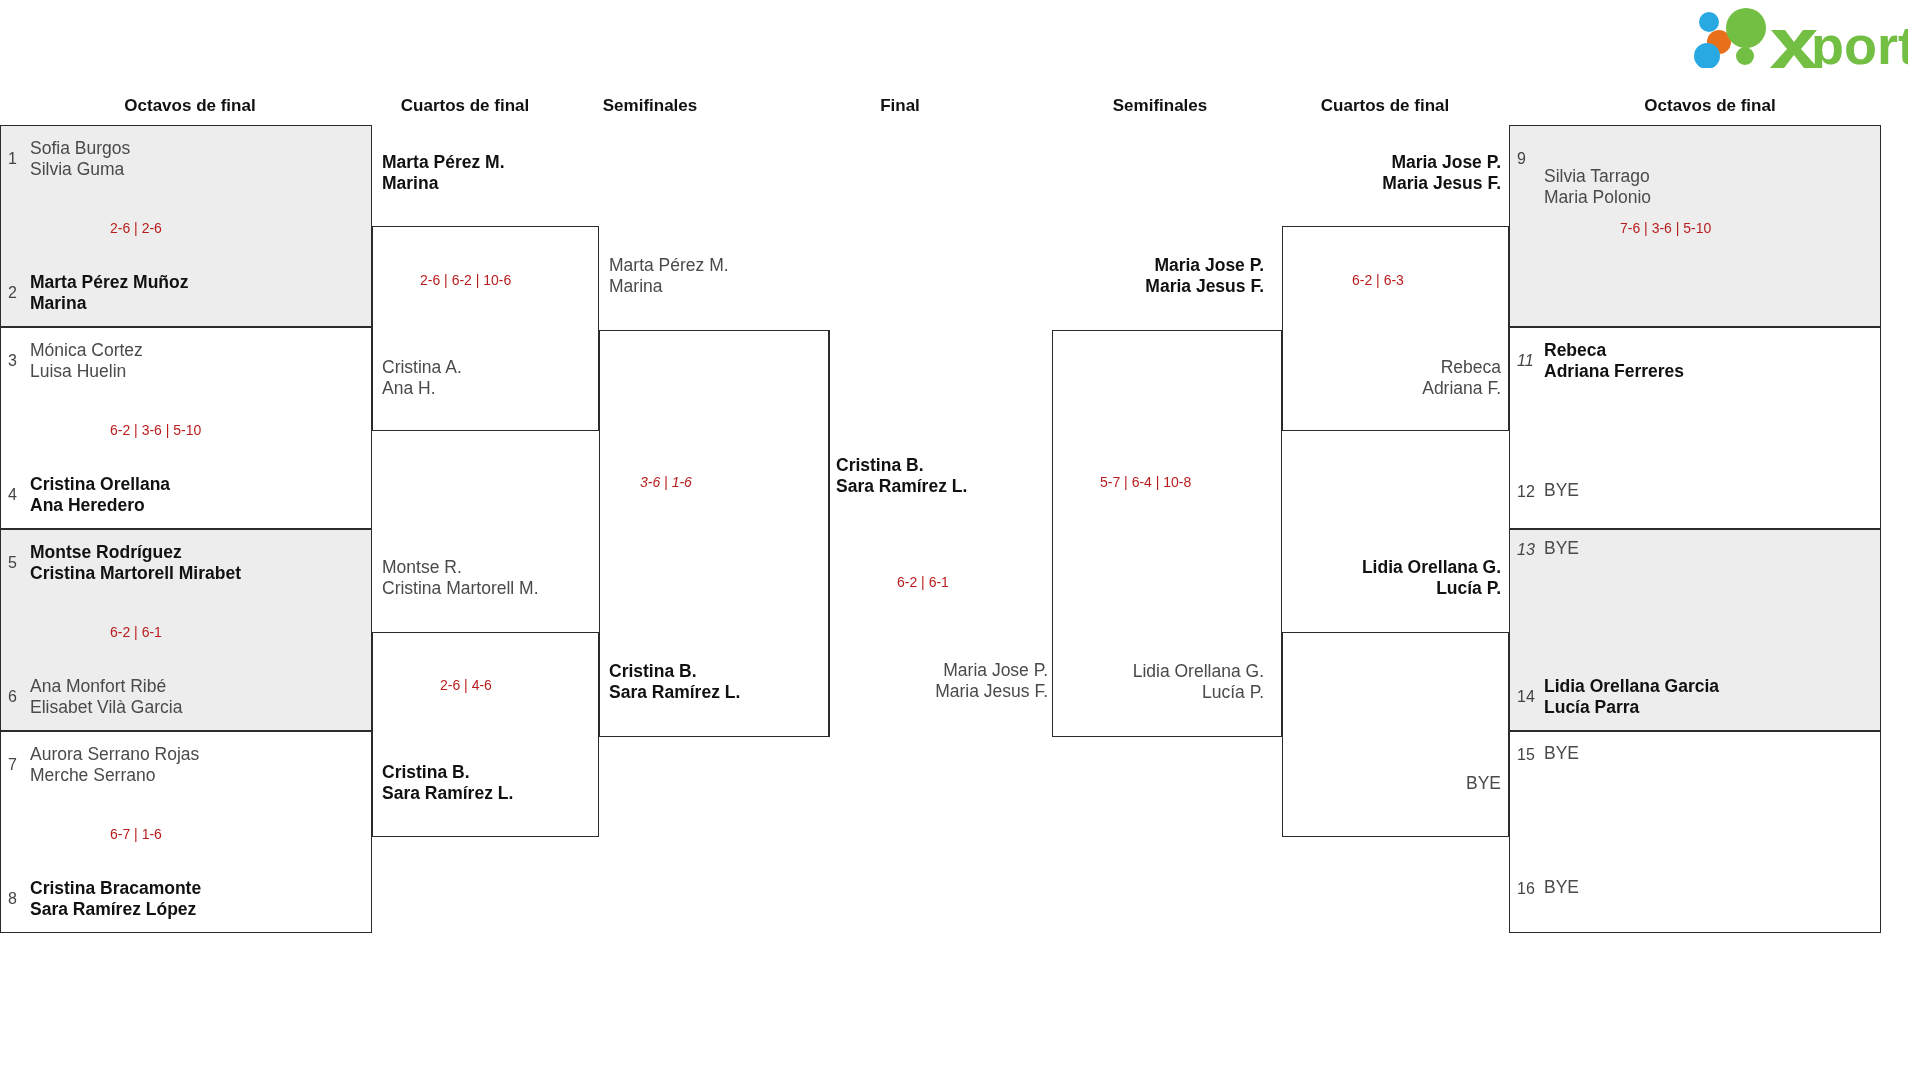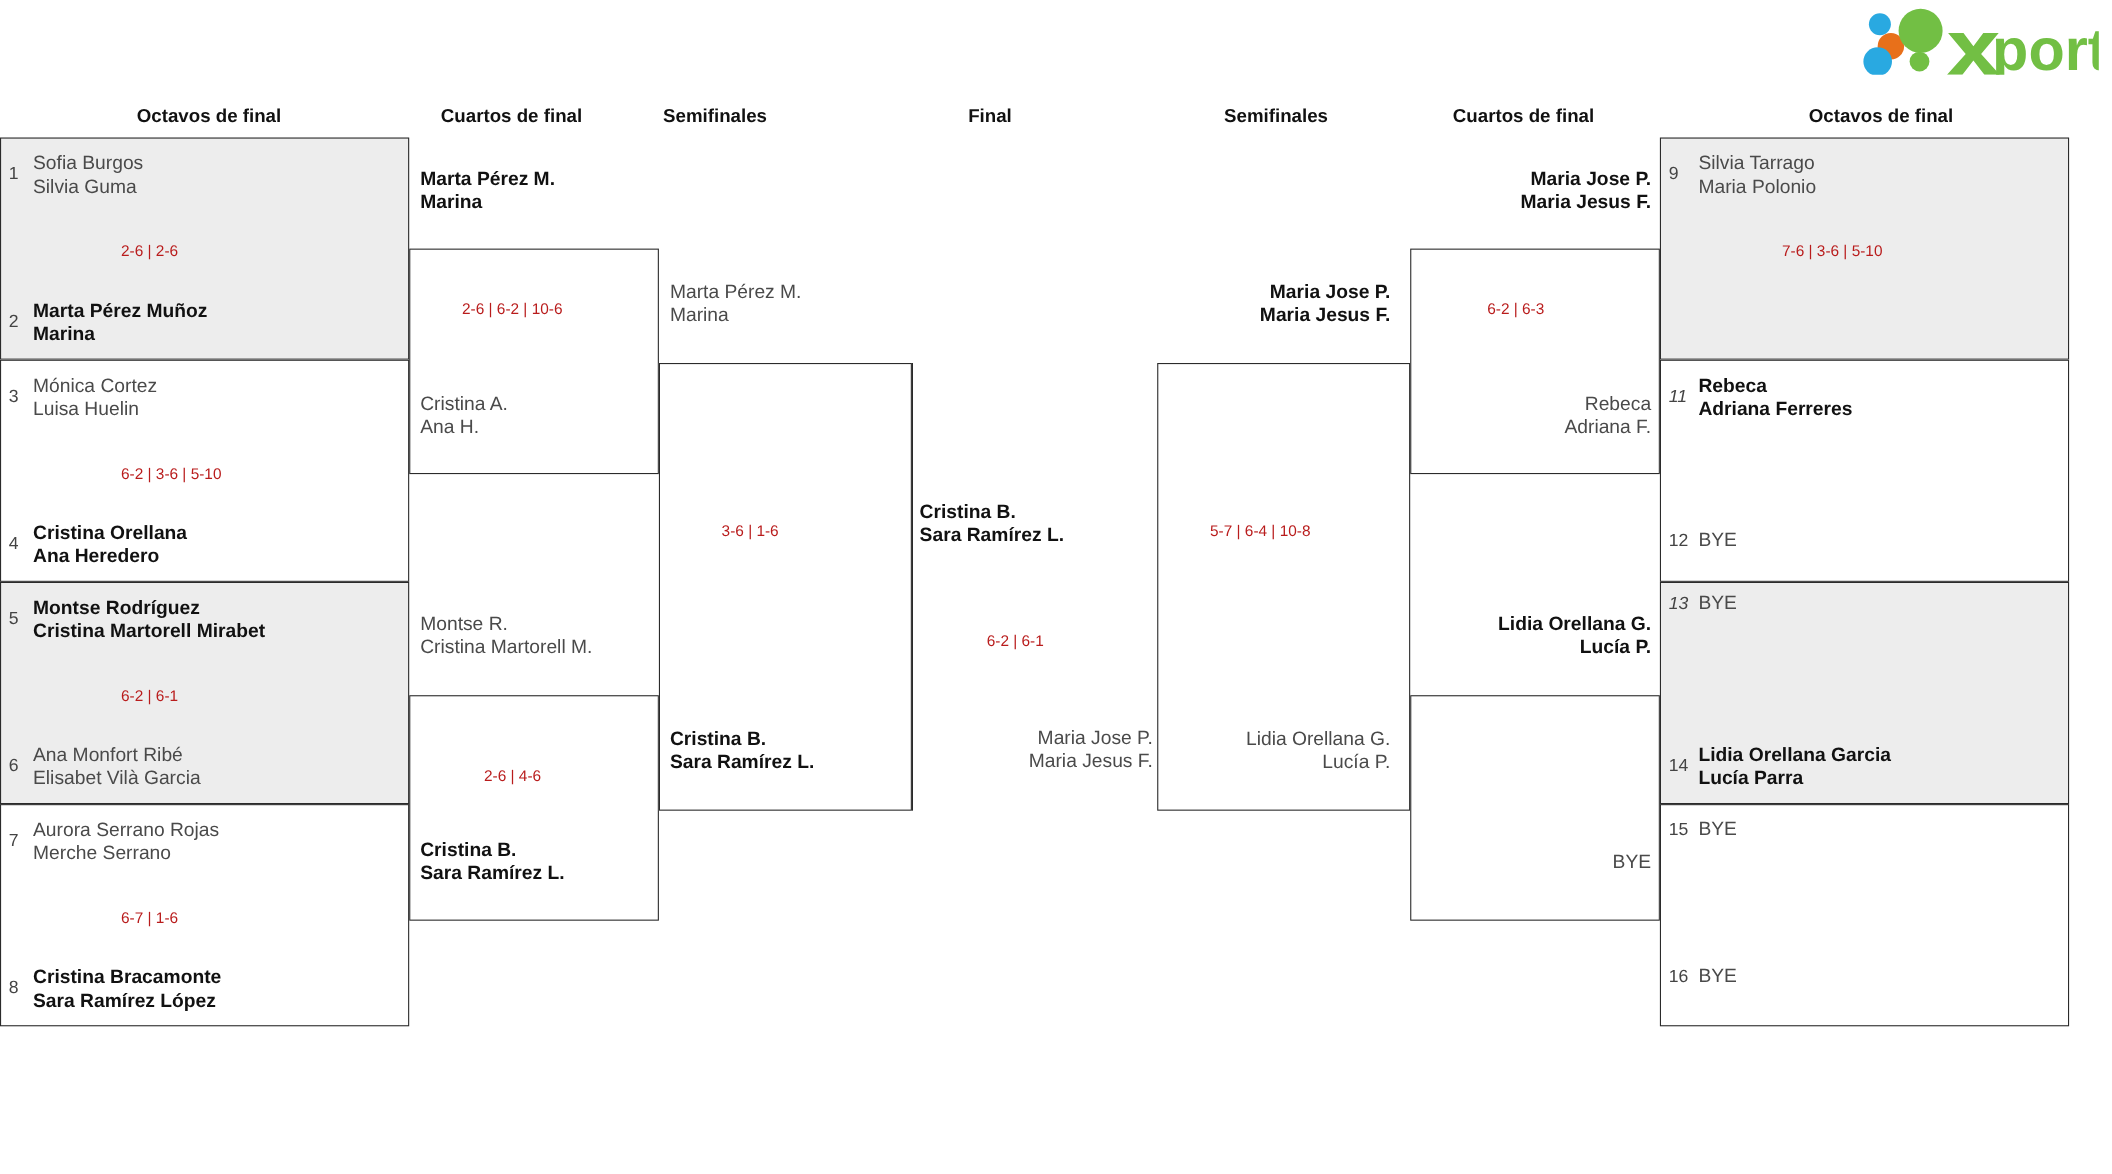--- a/index.html
+++ b/index.html
@@ -162,37 +162,37 @@
       <span class="n">Ana H.</span>
     </div>
   </div>
 
   <div class="entry" style="left:382px; top:557px;">
     <div class="names loser">
       <span class="n">Montse R.</span>
       <span class="n">Cristina Martorell M.</span>
     </div>
   </div>
-  <div class="score" style="left:440px; top:675px;margin-top:20px;">2-6 | 4-6</div>
+  <div class="score" style="left:440px; top:675px;">2-6 | 4-6</div>
   <div class="entry" style="left:382px; top:762px;">
     <div class="names winner">
       <span class="n">Cristina B.</span>
       <span class="n">Sara Ramírez L.</span>
     </div>
   </div>
 
   <div class="box" style="left:599px; top:330px; width:230px; height:407px;"></div>
 
   <div class="entry" style="left:609px; top:255px;">
     <div class="names loser">
       <span class="n">Marta Pérez M.</span>
       <span class="n">Marina</span>
     </div>
   </div>
-  <div class="score" style="left:656px; top:472px;">3-6 | 1-6</div>
+  <div class="score" style="left:640px; top:472px;font-style:italic;">3-6 | 1-6</div>
   <div class="entry" style="left:609px; top:661px;">
     <div class="names winner">
       <span class="n">Cristina B.</span>
       <span class="n">Sara Ramírez L.</span>
     </div>
   </div>
 
   <div class="vline" style="left:829px; top:330px; height:407px;"></div>
 
   <div class="entry" style="left:836px; top:455px;">
@@ -254,21 +254,21 @@
     </div>
   </div>
 
   <div class="box shaded" style="left:1509px; top:125px; width:372px; height:202px;"></div>
   <div class="box" style="left:1509px; top:327px; width:372px; height:202px;"></div>
   <div class="box shaded" style="left:1509px; top:529px; width:372px; height:202px;"></div>
   <div class="box" style="left:1509px; top:731px; width:372px; height:202px;"></div>
 
   <div class="entry" style="left:1517px; top:138px;">
     <span class="seed" style="left:0px; top:12px;">9</span>
-    <div class="names loser" style="margin-left:27px;">
+    <div class="names loser" style="margin-left:27px;margin-top:28px;">
       <span class="n">Silvia Tarrago</span>
       <span class="n">Maria Polonio</span>
     </div>
   </div>
   <div class="score" style="left:1620px; top:218px;">7-6 | 3-6 | 5-10</div>
 
   <div class="entry" style="left:1517px; top:340px;">
     <span class="seed" style="left:0px; top:12px;font-style:italic;">11</span>
     <div class="names winner" style="margin-left:27px;">
       <span class="n">Rebeca</span>

